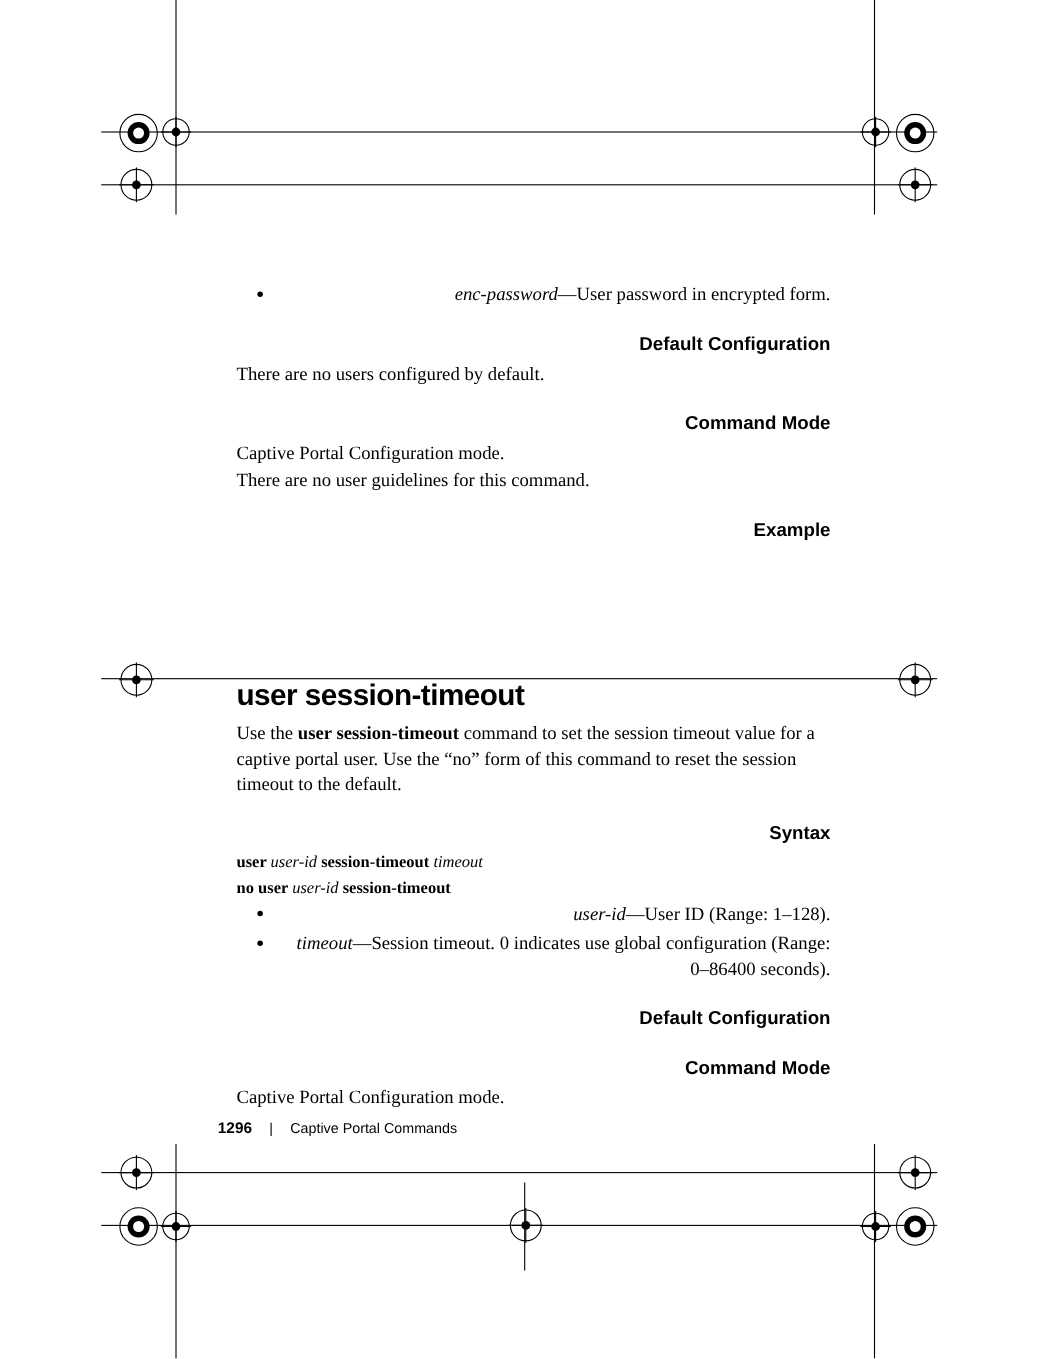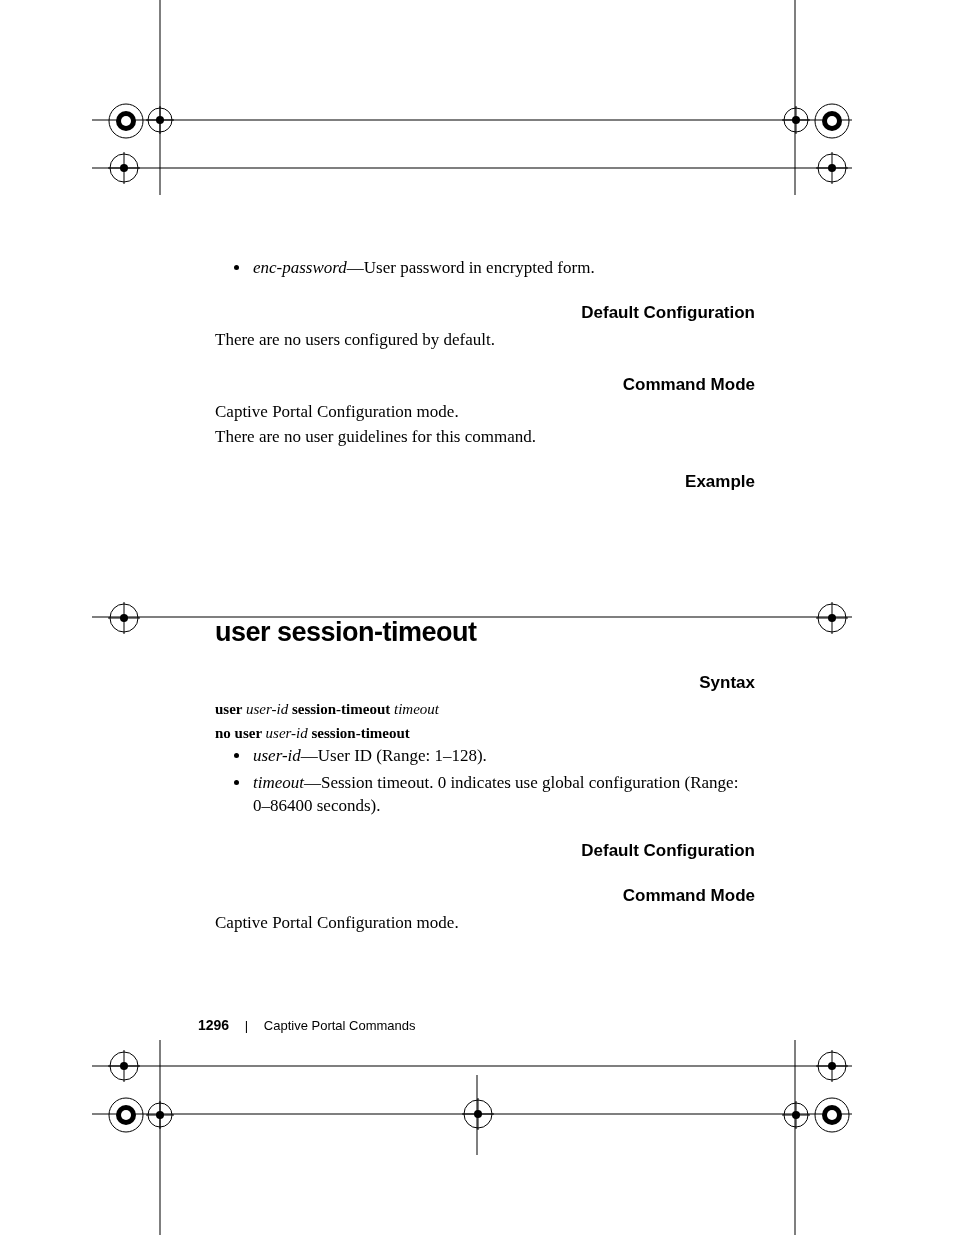--- a/index.html
+++ b/index.html
@@ -37,20 +37,21 @@
     margin-bottom: 6px;
   }
   .para {
     font-size: 17px;
     margin: 0 0 2px 0;
   }
   ul.bul {
     list-style: disc;
     margin: 2px 0 2px 22px;
     padding: 0 0 0 14px;
+    text-align: right;
   }
   ul.bul li {
     font-size: 17px;
     margin-bottom: 4px;
     padding-left: 2px;
   }
   .syntax-line {
     font-size: 15px;
     margin: 4px 0 2px 0;
   }
@@ -242,20 +243,23 @@
   <p class="para">There are no users configured by default.</p>
 
   <div class="h-sub">Command Mode</div>
   <p class="para">Captive Portal Configuration mode.</p>
 
   <p class="para">There are no user guidelines for this command.</p>
 
   <div class="h-sub">Example</div>
 
   <div class="h-main">user session-timeout</div>
+  <p class="para">
+    <span>Use the </span><span class="bold">user session-timeout</span><span> command to set the session timeout value for a captive portal user. Use the “no” form of this command to reset the session timeout to the default.</span>
+  </p>
 
   <div class="h-sub">Syntax</div>
 
   <p class="syntax-line">
     <span class="bold">user </span><span class="ital">user-id</span><span class="bold"> session-timeout </span><span class="ital">timeout</span>
   </p>
   <p class="syntax-line">
     <span class="bold">no user </span><span class="ital">user-id</span><span class="bold"> session-timeout</span>
   </p>
 

